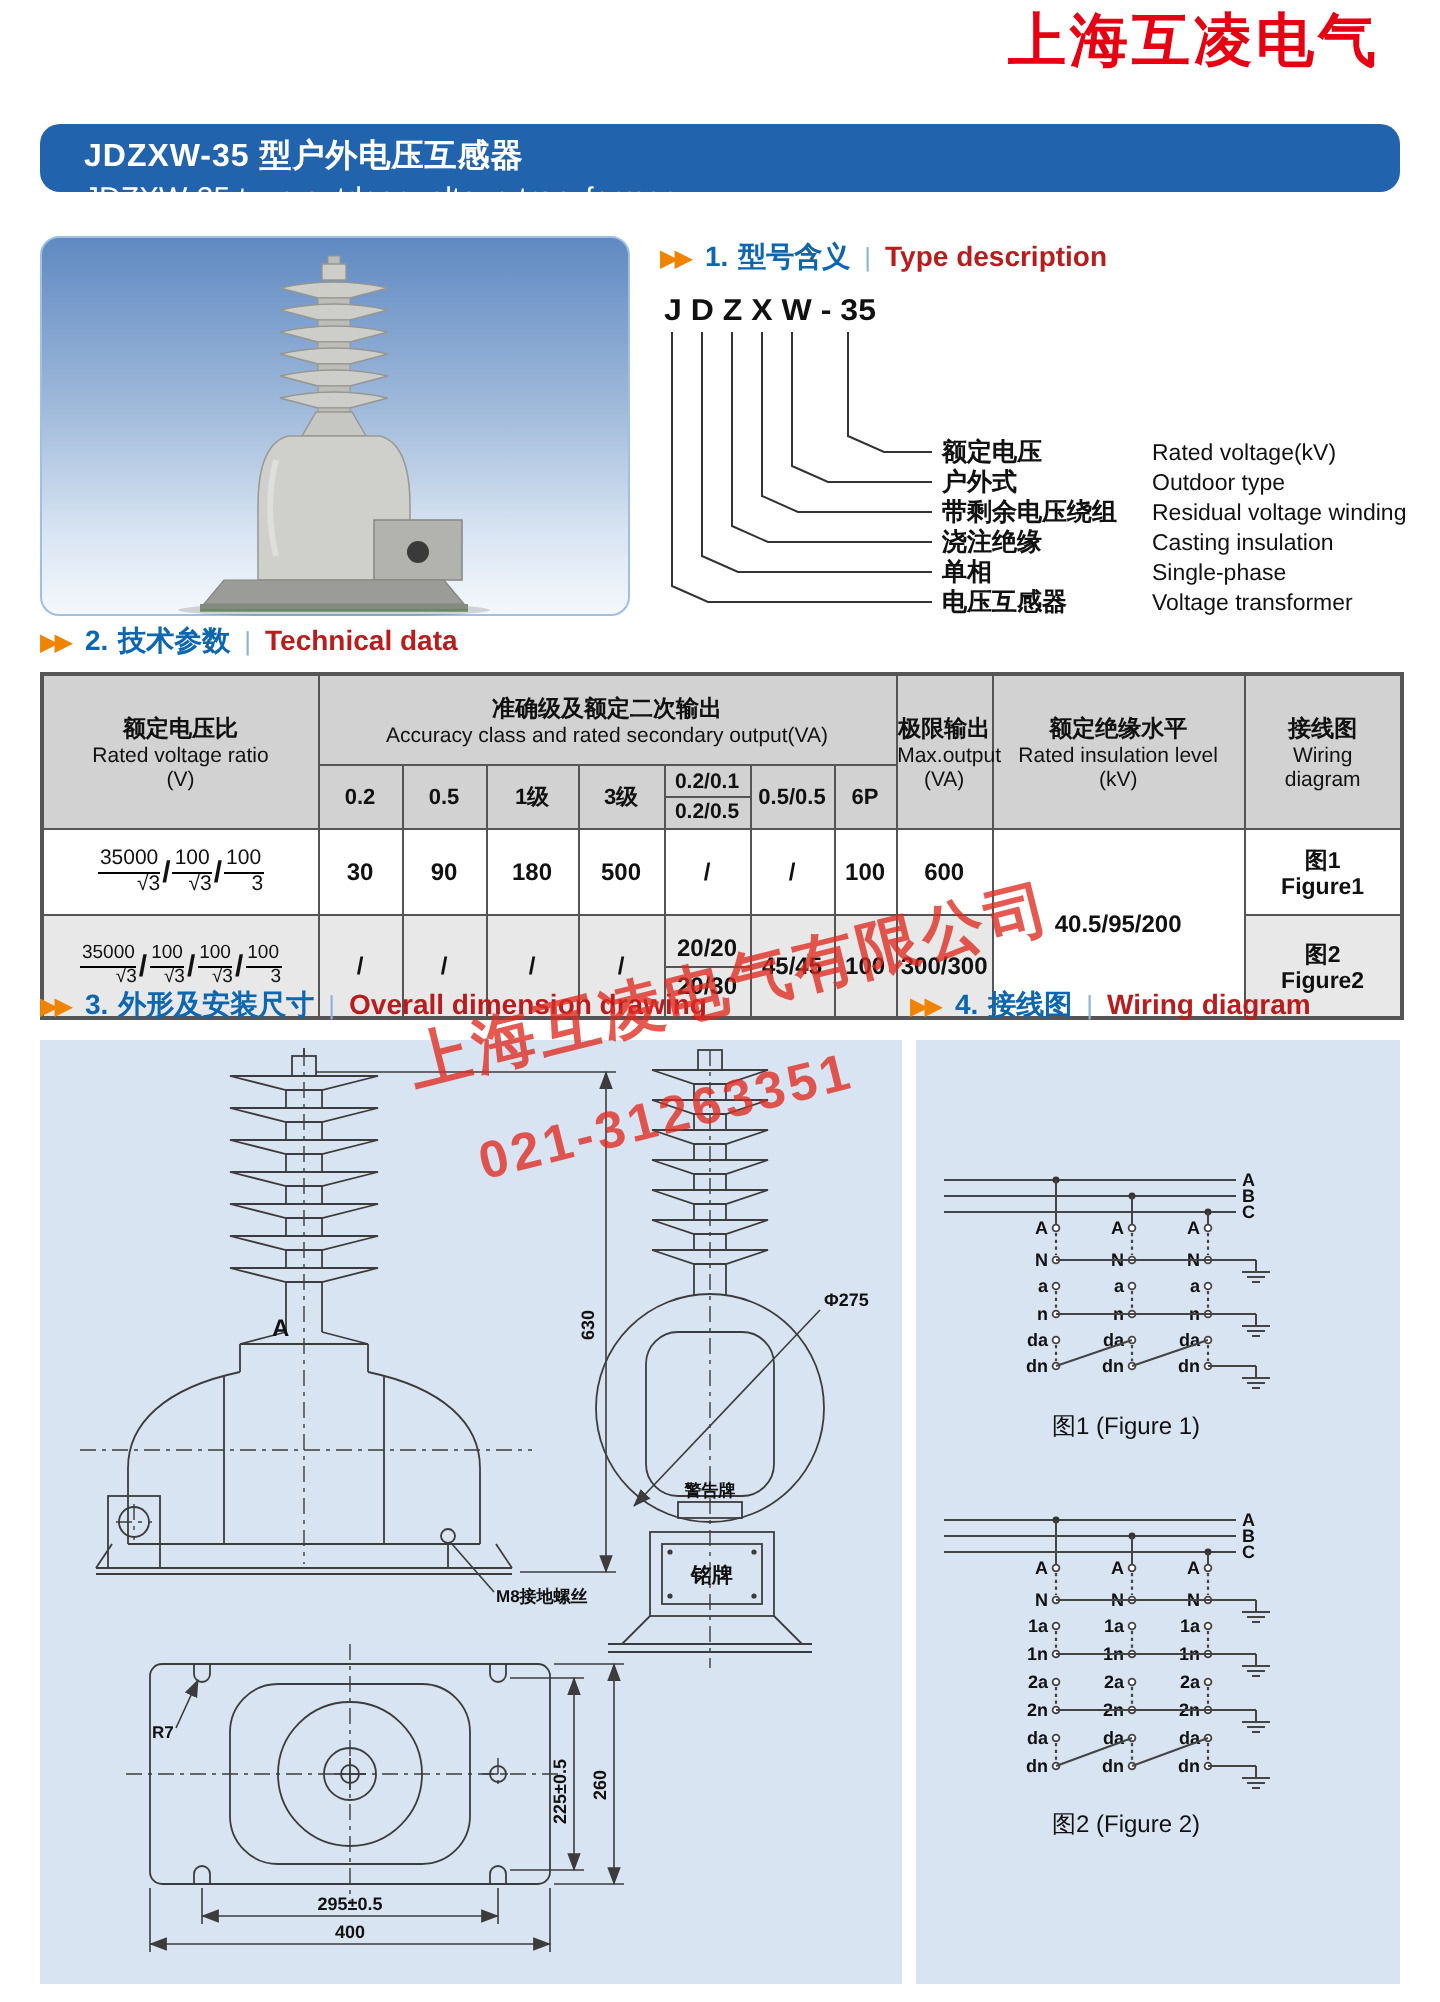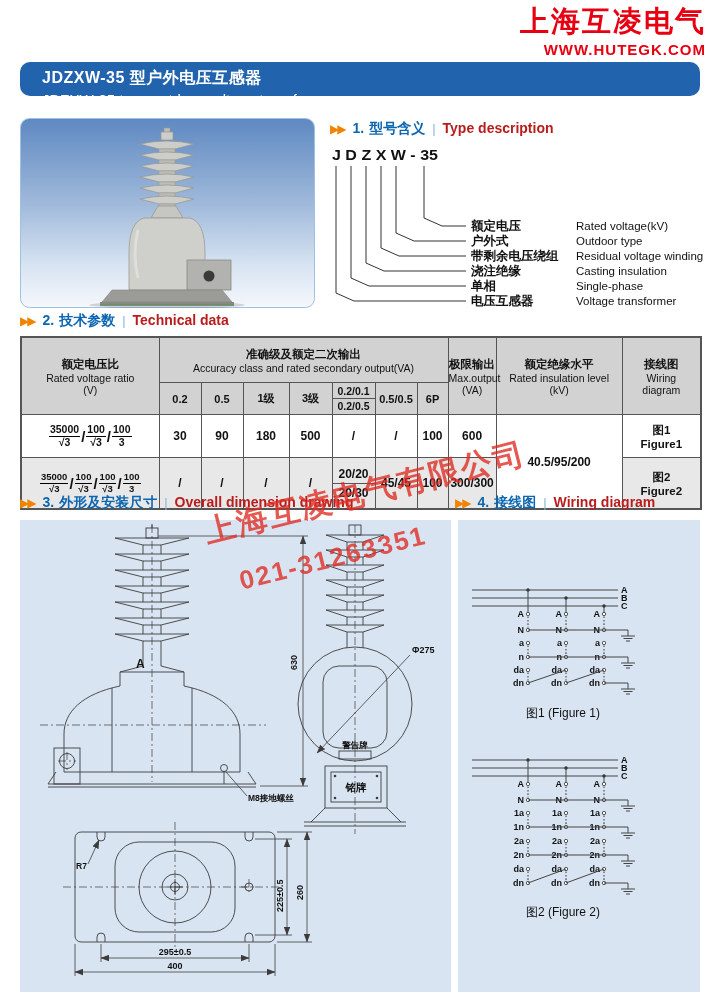--- a/index.html
+++ b/index.html
@@ -1,20 +1,20 @@
 <!DOCTYPE html>
 <html><head>
 <meta charset="utf-8">
 <style>
   html,body{margin:0;padding:0;}
   body{position:relative;width:720px;height:1001px;background:#fff;overflow:hidden;
        font-family:"Liberation Sans", sans-serif;color:#111;}
 
   
-  .logo{position:absolute;right:14px;top:6px;text-align:right;color:#e60012;margin-left:45px;}
+  .logo{position:absolute;right:30px;top:6px;text-align:right;color:#e60012;margin-left:45px;}
   .logo-main{font-size:29px;font-weight:bold;letter-spacing:2px;line-height:1.1;}
   .logo-web{font-size:15px;font-weight:bold;letter-spacing:1px;margin-top:3px;}
 
   
   .title-bar{position:absolute;left:20px;top:62px;width:680px;height:34px;background:#2263ad;
              border-radius:10px;color:#fff;padding:0;box-sizing:border-box;}
   .tb-cn{font-size:16px;font-weight:bold;letter-spacing:.5px;padding:6px 0 0 22px;}
   .tb-en{font-size:15px;padding:2px 0 0 22px;}
 
   
@@ -46,22 +46,22 @@
   .h2 th{font-size:11px;font-weight:bold;height:22px;}
   .h1 th{height:42px;margin-top:36px;}
   .ttable td{font-size:12px;font-weight:bold;}
   tr.r1 td{background:#fff;height:40px;}
   tr.r2 td{background:#e8e8e8;height:48px;}
   td.white{background:#fff !important;text-align:center;}
   .sp>div{padding:2px 0;}
   .sp>div:first-child{border-bottom:1px solid #555;}
   .sph>div{padding:1px 0;font-size:10.5px;}
   .sph>div:first-child{border-bottom:1px solid #555;}
-  .frac{display:inline-block;vertical-align:middle;text-align:center;font-size:10.5px;
-        font-weight:bold;line-height:1.1;}
+  .frac{display:inline-block;vertical-align:middle;text-align:right;font-size:10.5px;
+        font-weight:normal;line-height:1.1;}
   .fn{display:block;border-bottom:1px solid #000;padding:0 1px;}
   .fd{display:block;}
   .fsl{font-size:15px;font-weight:bold;vertical-align:middle;margin:0 1px;}
   tr.r2 .frac{font-size:9.5px;}
   .figcell div{font-size:11.5px;}
 
   
   .panel{position:absolute;top:520px;height:472px;background:#d9e4f2;}
   .panel-left{left:20px;width:431px;}
   .panel-right{left:458px;width:242px;}
@@ -88,21 +88,20 @@
   .wm{position:absolute;color:rgba(223,42,32,0.78);font-weight:bold;white-space:nowrap;
       transform:rotate(-14deg);transform-origin:left center;z-index:40;pointer-events:none;}
   .wm1{left:205px;top:512px;font-size:31px;letter-spacing:2px;}
   .wm2{left:240px;top:566px;font-size:26px;letter-spacing:2px;}
 </style>
 </head>
 <body>
 
 <div class="logo">
   <div class="logo-main">上海互凌电气</div>
-  <div class="logo-web">WWW.HUTEGK.COM</div>
 </div>
 
 <div class="title-bar">
   <div class="tb-cn">JDZXW-35 型户外电压互感器</div>
   <div class="tb-en">JDZXW-35 type outdoor voltage transformer</div>
 </div>
 
 <svg class="photo" width="295" height="190" viewBox="0 0 295 190">
   <defs>
     <linearGradient id="bgGrad" x1="0" y1="0" x2="0" y2="1">

